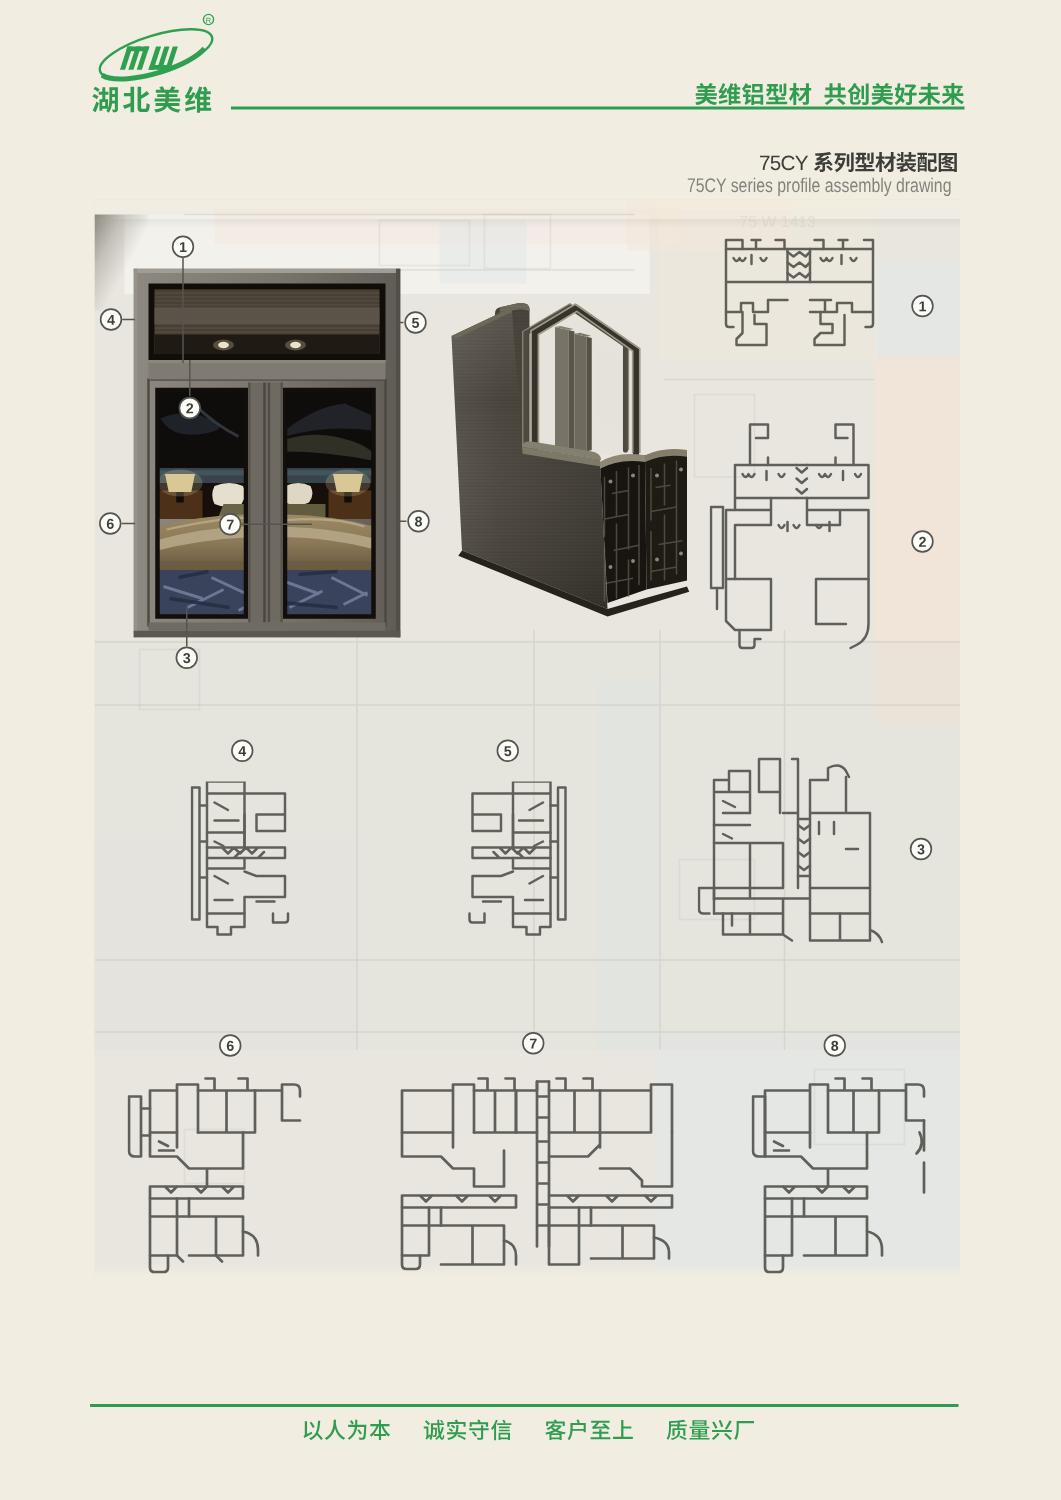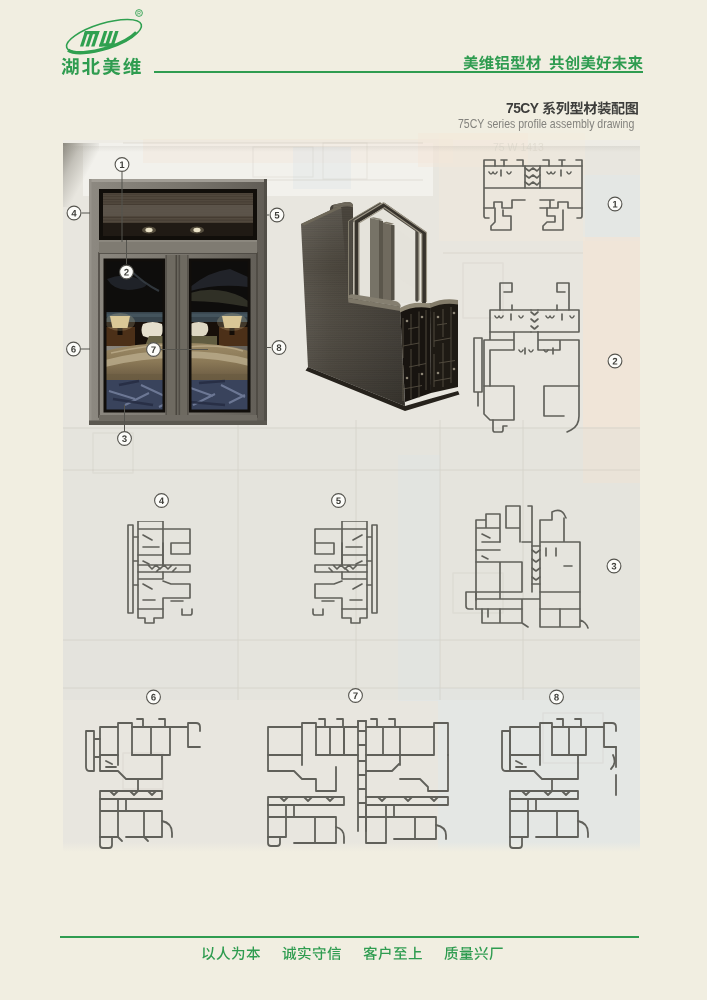--- a/index.html
+++ b/index.html
@@ -58,21 +58,21 @@
           <path transform="translate(101.7,0)" d="M 12.5 -12.9 V -0.8 C 12.5 -0.5 12.4 -0.4 12.1 -0.4 C 11.8 -0.4 10.8 -0.4 9.8 -0.4 C 10.0 0.1 10.3 0.9 10.4 1.4 C 11.9 1.4 12.9 1.3 13.5 1.0 C 14.2 0.7 14.4 0.3 14.4 -0.8 V -12.9 Z M 9.6 -11.4 V -2.6 H 11.3 V -11.4 Z M 2.9 -7.5 H 2.8 C 3.7 -8.4 4.5 -9.4 5.2 -10.5 C 6.0 -9.5 6.9 -8.4 7.5 -7.5 Z M 4.6 -13.2 C 3.8 -11.2 2.2 -9.1 0.3 -7.9 C 0.7 -7.5 1.3 -6.9 1.6 -6.5 L 2.1 -6.9 V -1.2 C 2.1 0.6 2.6 1.1 4.5 1.1 C 4.9 1.1 6.5 1.1 7.0 1.1 C 8.6 1.1 9.0 0.5 9.2 -1.7 C 8.8 -1.8 8.0 -2.1 7.6 -2.4 C 7.5 -0.8 7.4 -0.4 6.8 -0.4 C 6.4 -0.4 5.0 -0.4 4.7 -0.4 C 4.0 -0.4 3.9 -0.5 3.9 -1.2 V -5.9 H 6.3 C 6.2 -4.6 6.1 -4.0 6.0 -3.8 C 5.9 -3.7 5.8 -3.7 5.5 -3.7 C 5.3 -3.7 4.9 -3.7 4.4 -3.8 C 4.6 -3.3 4.8 -2.7 4.8 -2.2 C 5.5 -2.2 6.1 -2.2 6.5 -2.2 C 6.9 -2.3 7.2 -2.4 7.5 -2.8 C 7.9 -3.2 8.0 -4.3 8.2 -6.9 V -7.0 L 9.3 -8.1 C 8.6 -9.1 7.2 -10.7 6.0 -12.0 L 6.3 -12.7 Z"></path>
           <path transform="translate(117.4,0)" d="M 10.2 -13.3 C 10.0 -12.7 9.5 -11.8 9.1 -11.3 H 5.7 L 6.2 -11.5 C 6.0 -12.0 5.5 -12.7 5.0 -13.3 L 3.3 -12.6 C 3.7 -12.2 4.0 -11.7 4.2 -11.3 H 1.4 V -9.6 H 6.8 V -8.8 H 2.2 V -7.3 H 6.8 V -6.4 H 0.8 V -4.8 H 6.5 L 6.4 -4.0 H 1.2 V -2.4 H 5.7 C 5.0 -1.4 3.5 -0.7 0.4 -0.3 C 0.8 0.1 1.2 0.9 1.4 1.4 C 5.2 0.7 6.9 -0.4 7.8 -2.0 C 9.0 -0.0 10.9 1.0 14.0 1.4 C 14.3 0.9 14.7 0.1 15.1 -0.3 C 12.5 -0.5 10.7 -1.2 9.6 -2.4 H 14.5 V -4.0 H 8.4 L 8.5 -4.8 H 14.9 V -6.4 H 8.7 V -7.3 H 13.5 V -8.8 H 8.7 V -9.6 H 14.1 V -11.3 H 11.2 C 11.5 -11.7 11.9 -12.2 12.2 -12.8 Z"></path>
           <path transform="translate(133.1,0)" d="M 0.7 -4.7 C 1.4 -4.1 2.3 -3.4 3.1 -2.7 C 2.3 -1.6 1.4 -0.7 0.2 -0.1 C 0.6 0.2 1.1 0.9 1.4 1.4 C 2.6 0.7 3.6 -0.3 4.4 -1.4 C 5.0 -0.9 5.5 -0.3 5.9 0.2 L 7.1 -1.4 C 6.7 -1.9 6.1 -2.5 5.4 -3.2 C 6.2 -4.9 6.7 -7.1 6.9 -9.9 L 5.8 -10.2 L 5.5 -10.1 H 3.8 C 3.9 -11.1 4.1 -12.1 4.2 -13.0 L 2.4 -13.1 C 2.3 -12.2 2.1 -11.1 2.0 -10.1 H 0.5 V -8.4 H 1.6 C 1.3 -7.0 1.0 -5.7 0.7 -4.7 Z M 5.0 -8.4 C 4.8 -6.9 4.4 -5.5 4.0 -4.4 L 2.7 -5.4 C 2.9 -6.3 3.2 -7.3 3.4 -8.4 Z M 10.0 -8.2 V -6.8 H 6.7 V -5.0 H 10.0 V -0.7 C 10.0 -0.4 9.9 -0.4 9.6 -0.4 C 9.4 -0.4 8.5 -0.4 7.7 -0.4 C 8.0 0.1 8.2 0.9 8.3 1.4 C 9.6 1.4 10.4 1.4 11.1 1.1 C 11.7 0.8 11.9 0.3 11.9 -0.6 V -5.0 H 15.0 V -6.8 H 11.9 V -7.9 C 13.0 -9.0 14.0 -10.3 14.8 -11.4 L 13.5 -12.3 L 13.1 -12.2 H 7.3 V -10.5 H 11.9 C 11.3 -9.7 10.6 -8.8 10.0 -8.2 Z"></path>
           <path transform="translate(148.8,0)" d="M 6.7 -13.2 V -10.8 H 2.0 V -9.0 H 6.7 V -7.0 H 0.8 V -5.2 H 5.9 C 4.5 -3.4 2.4 -1.8 0.3 -0.9 C 0.8 -0.5 1.4 0.2 1.7 0.7 C 3.5 -0.2 5.3 -1.7 6.7 -3.5 V 1.4 H 8.7 V -3.5 C 10.1 -1.8 12.0 -0.2 13.8 0.7 C 14.1 0.2 14.7 -0.5 15.1 -0.9 C 13.1 -1.8 10.9 -3.4 9.6 -5.2 H 14.7 V -7.0 H 8.7 V -9.0 H 13.6 V -10.8 H 8.7 V -13.2 Z"></path>
           <path transform="translate(164.5,0)" d="M 6.8 -6.4 H 4.1 L 5.5 -7.0 C 5.4 -7.8 4.8 -8.9 4.2 -9.7 H 6.8 Z M 8.7 -6.4 V -9.7 H 11.4 C 11.1 -8.8 10.5 -7.6 10.0 -6.9 L 11.4 -6.4 Z M 2.6 -9.1 C 3.1 -8.3 3.6 -7.2 3.7 -6.4 H 0.8 V -4.6 H 5.7 C 4.3 -3.0 2.3 -1.5 0.4 -0.7 C 0.8 -0.3 1.4 0.4 1.7 0.8 C 3.5 -0.1 5.4 -1.6 6.8 -3.4 V 1.4 H 8.7 V -3.4 C 10.2 -1.6 12.0 -0.1 13.8 0.9 C 14.1 0.4 14.7 -0.3 15.1 -0.7 C 13.2 -1.5 11.2 -3.0 9.9 -4.6 H 14.7 V -6.4 H 11.7 C 12.2 -7.1 12.8 -8.2 13.3 -9.2 L 11.5 -9.7 H 14.1 V -11.5 H 8.7 V -13.2 H 6.8 V -11.5 H 1.5 V -9.7 H 4.2 Z"></path>
         </g>
       </g>
     </svg>
   </div>
 
-<div class="abs" style="left:506px;top:101px;font-weight:bold;font-size:13.8px;color:#3d3d3b;letter-spacing:-0.5px;">75CY</div>
+<div class="abs" style="left:506px;top:101px;font-weight:normal;font-size:13.8px;color:#3d3d3b;letter-spacing:-0.5px;">75CY</div>
 
 <div class="abs" style="left:541.5px;top:101.3px;">
     <svg width="97" height="17" viewBox="0 0 97 17" style="overflow:visible">
       <g transform="translate(0,12.4)">
         <g fill="#3d3d3b">
           <path transform="translate(0.0,0)" d="M 3.4 -3.0 C 2.7 -2.2 1.6 -1.2 0.5 -0.6 C 1.0 -0.4 1.7 0.2 2.0 0.5 C 3.0 -0.2 4.3 -1.4 5.1 -2.4 Z M 8.7 -2.2 C 9.8 -1.4 11.2 -0.2 11.8 0.5 L 13.3 -0.5 C 12.6 -1.3 11.2 -2.4 10.1 -3.1 Z M 9.1 -6.2 C 9.3 -6.0 9.6 -5.7 9.9 -5.4 L 5.6 -5.1 C 7.4 -6.0 9.2 -7.1 10.9 -8.4 L 9.7 -9.5 C 9.1 -9.0 8.4 -8.5 7.7 -8.0 L 4.9 -7.9 C 5.7 -8.5 6.5 -9.1 7.3 -9.8 C 9.1 -10.0 10.8 -10.3 12.3 -10.6 L 11.1 -12.0 C 8.7 -11.4 4.8 -11.1 1.3 -11.0 C 1.5 -10.6 1.7 -9.9 1.7 -9.5 C 2.7 -9.5 3.8 -9.6 4.9 -9.6 C 4.2 -9.0 3.4 -8.4 3.1 -8.2 C 2.7 -8.0 2.4 -7.8 2.1 -7.7 C 2.2 -7.3 2.5 -6.6 2.5 -6.3 C 2.9 -6.4 3.3 -6.5 5.5 -6.6 C 4.6 -6.1 3.8 -5.7 3.4 -5.5 C 2.5 -5.0 2.0 -4.8 1.4 -4.7 C 1.6 -4.3 1.8 -3.5 1.9 -3.2 C 2.4 -3.4 3.0 -3.5 6.3 -3.8 V -0.6 C 6.3 -0.5 6.2 -0.4 6.0 -0.4 C 5.7 -0.4 4.9 -0.4 4.1 -0.4 C 4.4 -0.0 4.7 0.7 4.7 1.2 C 5.8 1.2 6.6 1.2 7.2 0.9 C 7.8 0.7 8.0 0.2 8.0 -0.6 V -3.9 L 10.9 -4.1 C 11.3 -3.7 11.6 -3.2 11.8 -2.8 L 13.1 -3.7 C 12.5 -4.6 11.4 -5.9 10.3 -6.9 Z"></path>
           <path transform="translate(13.8,0)" d="M 8.7 -10.5 V -2.4 H 10.4 V -10.5 Z M 11.6 -11.8 V -0.7 C 11.6 -0.5 11.5 -0.4 11.3 -0.4 C 11.1 -0.4 10.3 -0.4 9.6 -0.4 C 9.8 0.0 10.0 0.7 10.1 1.2 C 11.3 1.2 12.1 1.2 12.6 0.9 C 13.1 0.6 13.3 0.2 13.3 -0.7 V -11.8 Z M 2.4 -4.0 C 3.0 -3.6 3.6 -3.0 4.1 -2.5 C 3.2 -1.4 2.1 -0.5 0.8 -0.1 C 1.2 0.3 1.6 0.9 1.9 1.4 C 5.1 -0.1 7.1 -3.0 7.8 -7.9 L 6.8 -8.2 L 6.5 -8.2 H 3.9 C 4.0 -8.7 4.2 -9.2 4.3 -9.7 H 8.1 V -11.3 H 0.7 V -9.7 H 2.6 C 2.1 -7.8 1.4 -6.0 0.4 -4.9 C 0.8 -4.6 1.4 -4.0 1.7 -3.7 C 2.3 -4.5 2.9 -5.5 3.3 -6.7 H 6.0 C 5.7 -5.7 5.4 -4.8 5.0 -4.0 C 4.6 -4.4 3.9 -4.9 3.4 -5.3 Z"></path>
           <path transform="translate(27.6,0)" d="M 8.6 -11.2 V -6.4 H 10.2 V -11.2 Z M 11.2 -11.8 V -5.8 C 11.2 -5.6 11.1 -5.6 10.9 -5.6 C 10.7 -5.5 10.0 -5.5 9.4 -5.6 C 9.6 -5.2 9.8 -4.5 9.9 -4.1 C 10.9 -4.1 11.6 -4.1 12.1 -4.3 C 12.7 -4.6 12.8 -5.0 12.8 -5.8 V -11.8 Z M 5.1 -10.0 V -8.5 H 3.9 V -10.0 Z M 2.1 -3.4 V -1.9 H 6.2 V -0.8 H 0.6 V 0.8 H 13.4 V -0.8 H 7.9 V -1.9 H 12.0 V -3.4 H 7.9 V -4.5 H 6.7 V -7.0 H 8.0 V -8.5 H 6.7 V -10.0 H 7.7 V -11.5 H 1.3 V -10.0 H 2.4 V -8.5 H 0.8 V -7.0 H 2.2 C 2.0 -6.3 1.5 -5.6 0.5 -5.1 C 0.8 -4.9 1.4 -4.2 1.6 -3.9 C 3.0 -4.7 3.6 -5.9 3.8 -7.0 H 5.1 V -4.3 H 6.2 V -3.4 Z"></path>
           <path transform="translate(41.4,0)" d="M 10.5 -12.0 V -9.1 H 6.7 V -7.5 H 10.0 C 9.0 -5.4 7.2 -3.3 5.5 -2.2 C 5.9 -1.9 6.4 -1.3 6.7 -0.8 C 8.1 -1.8 9.4 -3.4 10.5 -5.1 V -0.8 C 10.5 -0.6 10.4 -0.5 10.1 -0.5 C 9.9 -0.5 9.0 -0.5 8.2 -0.5 C 8.5 -0.0 8.7 0.7 8.8 1.2 C 10.0 1.2 10.9 1.2 11.5 0.9 C 12.1 0.6 12.3 0.2 12.3 -0.8 V -7.5 H 13.6 V -9.1 H 12.3 V -12.0 Z M 2.8 -12.0 V -9.1 H 0.6 V -7.5 H 2.6 C 2.1 -5.8 1.2 -3.9 0.2 -2.7 C 0.5 -2.3 0.9 -1.6 1.1 -1.1 C 1.7 -1.8 2.3 -3.0 2.8 -4.2 V 1.3 H 4.5 V -5.1 C 5.0 -4.6 5.5 -3.9 5.7 -3.5 L 6.7 -4.9 C 6.4 -5.2 5.1 -6.6 4.5 -7.1 V -7.5 H 6.3 V -9.1 H 4.5 V -12.0 Z"></path>
           <path transform="translate(55.2,0)" d="M 0.7 -10.4 C 1.3 -9.9 2.1 -9.3 2.4 -8.9 L 3.4 -9.9 C 3.1 -10.3 2.3 -10.9 1.6 -11.3 Z M 5.9 -5.2 6.2 -4.6 H 0.6 V -3.2 H 4.9 C 3.7 -2.5 2.0 -2.0 0.4 -1.7 C 0.7 -1.4 1.1 -0.9 1.3 -0.5 C 2.0 -0.7 2.7 -0.9 3.4 -1.1 V -0.9 C 3.4 -0.3 2.9 -0.0 2.6 0.1 C 2.8 0.4 3.0 1.0 3.1 1.4 C 3.4 1.2 4.0 1.0 8.0 0.2 C 8.0 -0.1 8.1 -0.8 8.1 -1.1 L 5.1 -0.5 V -1.9 C 5.8 -2.3 6.4 -2.7 7.0 -3.2 C 8.1 -0.9 9.8 0.6 12.8 1.2 C 13.0 0.8 13.4 0.1 13.7 -0.2 C 12.5 -0.4 11.5 -0.7 10.7 -1.2 C 11.4 -1.5 12.2 -2.0 12.9 -2.5 L 11.9 -3.2 H 13.5 V -4.6 H 8.1 C 7.9 -4.9 7.7 -5.3 7.5 -5.7 Z M 9.6 -2.0 C 9.2 -2.4 8.8 -2.8 8.6 -3.2 H 11.6 C 11.0 -2.8 10.3 -2.4 9.6 -2.0 Z M 8.6 -12.0 V -10.3 H 5.6 V -8.9 H 8.6 V -7.2 H 5.9 V -5.8 H 13.1 V -7.2 H 10.3 V -8.9 H 13.4 V -10.3 H 10.3 V -12.0 Z M 0.4 -7.1 0.9 -5.8 C 1.7 -6.1 2.6 -6.5 3.5 -6.9 V -5.2 H 5.1 V -12.0 H 3.5 V -8.4 C 2.3 -7.9 1.2 -7.4 0.4 -7.1 Z"></path>

